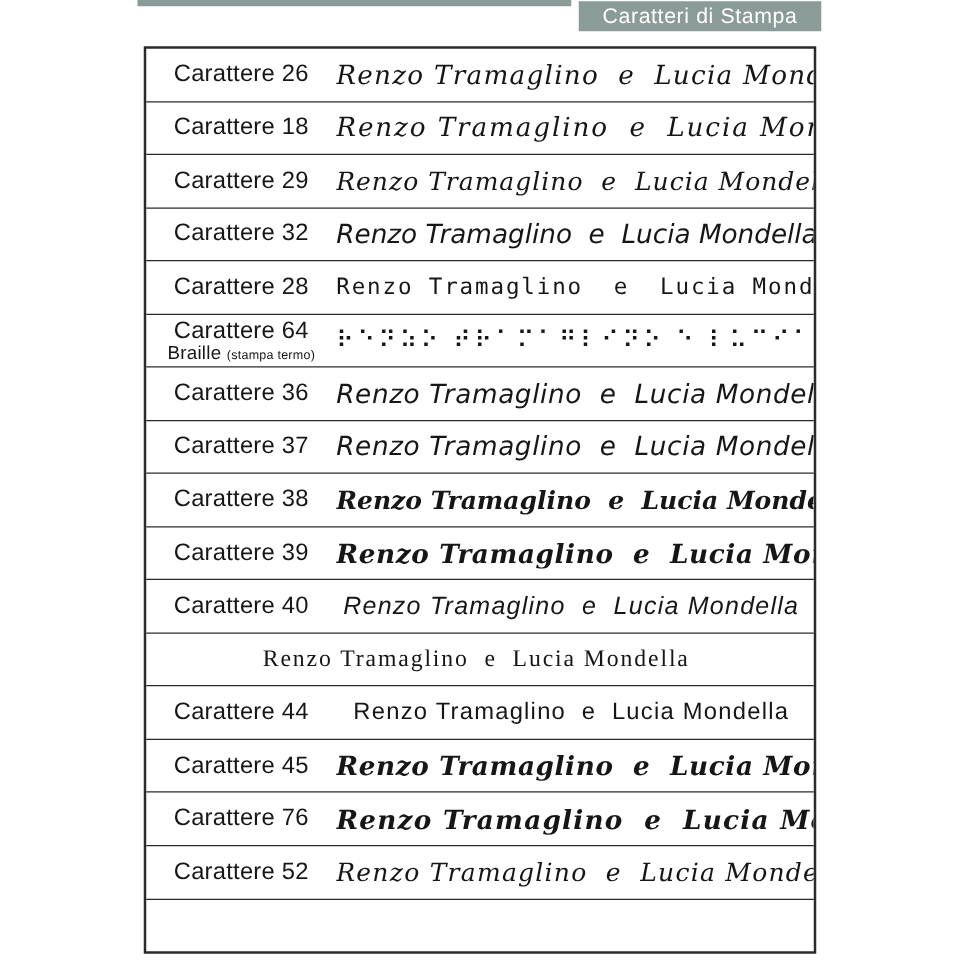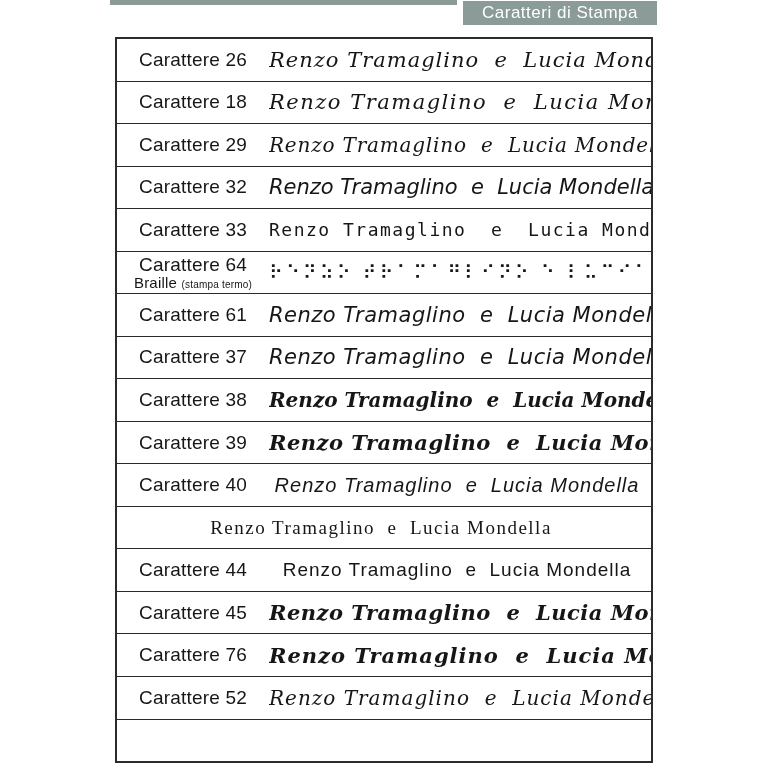--- a/index.html
+++ b/index.html
@@ -84,34 +84,34 @@
       <div class="label">Carattere 29</div>
       <div class="sample f29">Renzo Tramaglino  e  Lucia Mondella</div>
     </div>
 
     <div class="row">
       <div class="label">Carattere 32</div>
       <div class="sample f32">Renzo Tramaglino  e  Lucia Mondella</div>
     </div>
 
     <div class="row">
-      <div class="label">Carattere 33</div>
+      <div class="label">Carattere 28</div>
       <div class="sample f33">Renzo Tramaglino  e  Lucia Mondella</div>
     </div>
 
     <div class="row">
       <div class="label label-braille">
         <span class="l1">Carattere 64</span>
         <span class="l2"><span>Braille</span> <span class="l3">(stampa termo)</span></span>
       </div>
       <div class="sample f35">⠗⠑⠝⠵⠕ ⠞⠗⠁⠍⠁⠛⠇⠊⠝⠕ ⠑ ⠇⠥⠉⠊⠁ ⠍⠕⠝⠙⠑⠇⠇⠁</div>
     </div>
 
     <div class="row">
-      <div class="label">Carattere 61</div>
+      <div class="label">Carattere 36</div>
       <div class="sample f36">Renzo Tramaglino  e  Lucia Mondella</div>
     </div>
 
     <div class="row">
       <div class="label">Carattere 37</div>
       <div class="sample f37">Renzo Tramaglino  e  Lucia Mondella</div>
     </div>
 
     <div class="row">
       <div class="label">Carattere 38</div>

